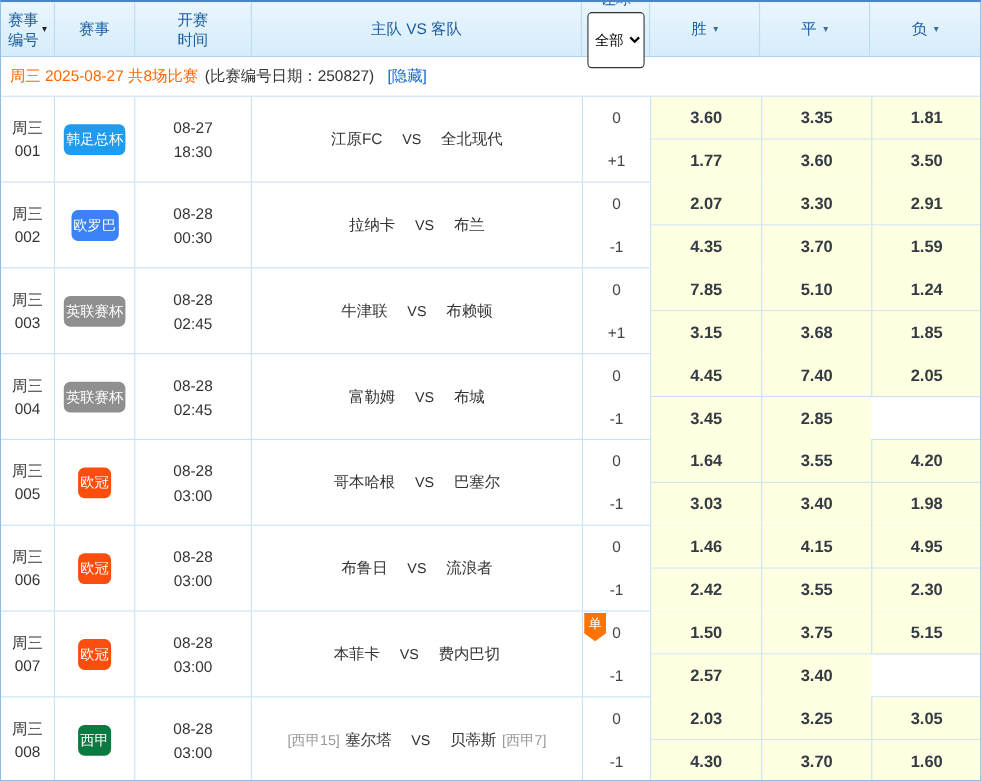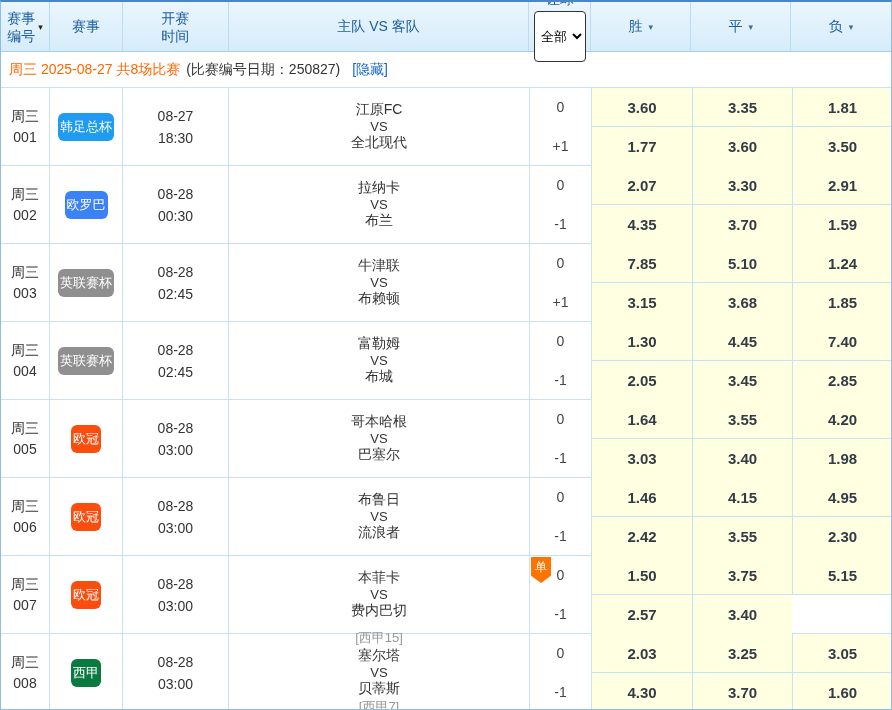--- a/index.html
+++ b/index.html
@@ -29,21 +29,21 @@
   .sub-orange { color:#ff6600; }
   .sub-note { color:#333; margin-left:6px; }
   .sub-link { color:#1464d2; margin-left:12px; cursor:pointer; text-decoration:none; }
 
   
   .row { display:flex; height:78px; border-top:1px solid #c7e2f5; background:#fff; }
   .cell { display:flex; flex-direction:column; align-items:center; justify-content:center; }
   .idcell { font-size:14px; color:#333; line-height:21px; }
   .badge { color:#fff; font-size:13px; padding:5px 2px; border-radius:6px; white-space:nowrap; }
   .timecell { font-size:14px; color:#333; line-height:22px; }
-  .teamcell { flex-direction:column; font-size:14px; color:#333; }
+  .teamcell { flex-direction:row; font-size:14px; color:#333; }
   .team { font-weight:500; }
   .vs { margin:0 18px; font-size:13px; color:#333; }
   .note { color:#999; font-size:13px; margin:0 5px; }
   .note:empty { display:none; margin:0; }
   .hdcell { position:relative; }
   .hd { height:39px; display:flex; align-items:center; justify-content:center; font-size:14px; color:#444; width:100%; }
   .flag { position:absolute; top:1px; left:1px; background:#ff7300; color:#fff; font-size:12px; width:20px; padding:2px 0 7px; text-align:center; clip-path:polygon(0 0,100% 0,100% 72%,50% 100%,0 72%); }
   .flag:empty { display:none; }
 
   
@@ -219,21 +219,20 @@
       <span class="vs">VS</span>
       <span class="team">布城</span>
 
     </div>
     <div class="cell c5 cb hdcell">
 
       <div class="hd">0</div>
       <div class="hd">-1</div>
     </div>
     <div class="odds">
-      <div class="ocell">1.30</div>
       <div class="ocell">4.45</div>
       <div class="ocell">7.40</div>
       <div class="ocell">2.05</div>
       <div class="ocell">3.45</div>
       <div class="ocell">2.85</div>
     </div>
   </div>
 
   <div class="row">
     <div class="cell c1 cb idcell">

